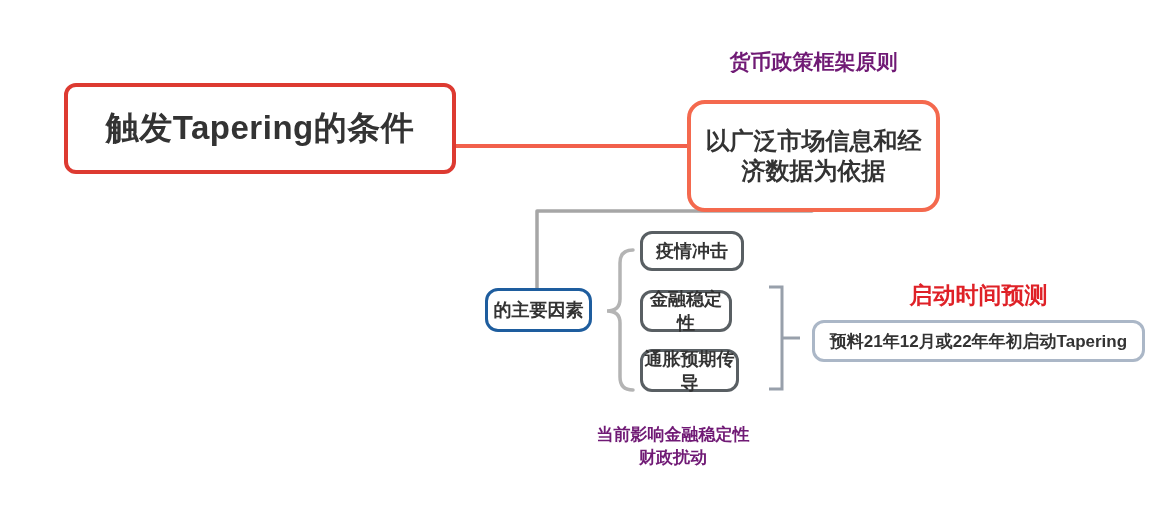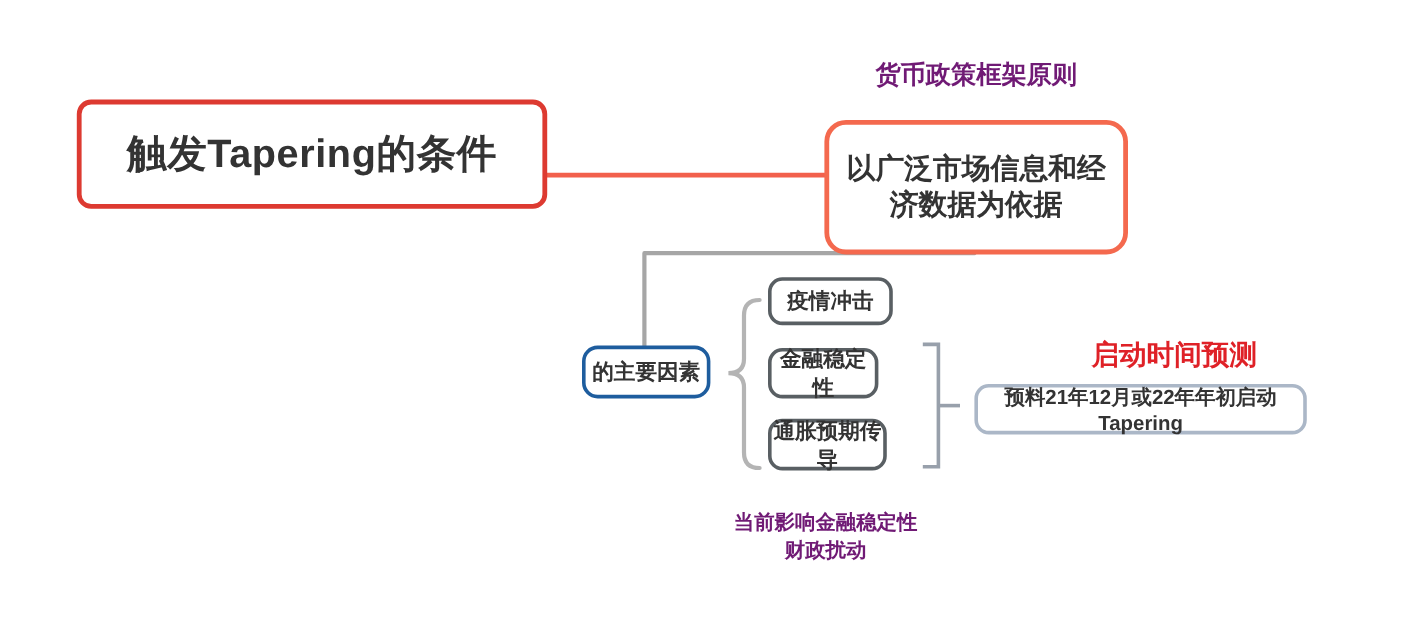--- a/index.html
+++ b/index.html
@@ -38,34 +38,34 @@
     font-size:18px;
   }
   .factor-node{
     border:3px solid #595f63;border-radius:12px;
     font-size:18px;
   }
   #factor-node-1{left:640px;top:231px;width:104px;height:40px;}
   #factor-node-2{left:640px;top:290px;width:92px;height:42px;}
   #factor-node-3{left:640px;top:349px;width:99px;height:43px;}
   #prediction-node{
-    left:812px;top:320px;width:277px;height:42px;
+    left:812px;top:320px;width:333px;height:42px;
     border:3px solid #abb7c7;border-radius:12px;
     font-size:17px;font-weight:700;
   }
   .floating-label{
     position:absolute;
     text-align:center;
     font-weight:700;
     color:#701a75;
     z-index:2;
   }
   #principle-label{left:687px;top:48px;width:253px;font-size:21px;}
   #stability-caption{left:478px;top:344px;width:120px;font-size:17px;line-height:22px;}
-  #factors-caption{left:588px;top:424px;width:200px;font-size:17px;line-height:23px;}
+  #factors-caption{left:573px;top:424px;width:200px;font-size:17px;line-height:23px;font-family:Liberation Mono, monospace;}
   #prediction-label{left:812px;top:280px;width:333px;font-size:23px;color:#df2127;}
   #connector-layer{
     position:absolute;left:0;top:0;width:1173px;height:514px;
     z-index:1;
   }
 </style>
 </head>
 <body>
 
 <div id="canvas">

